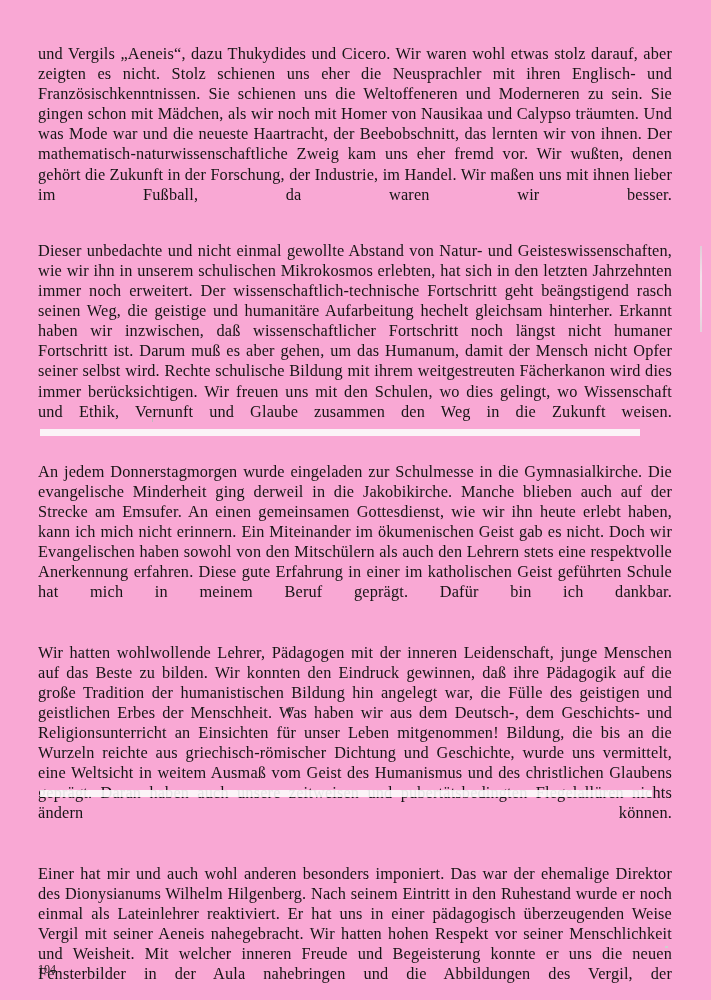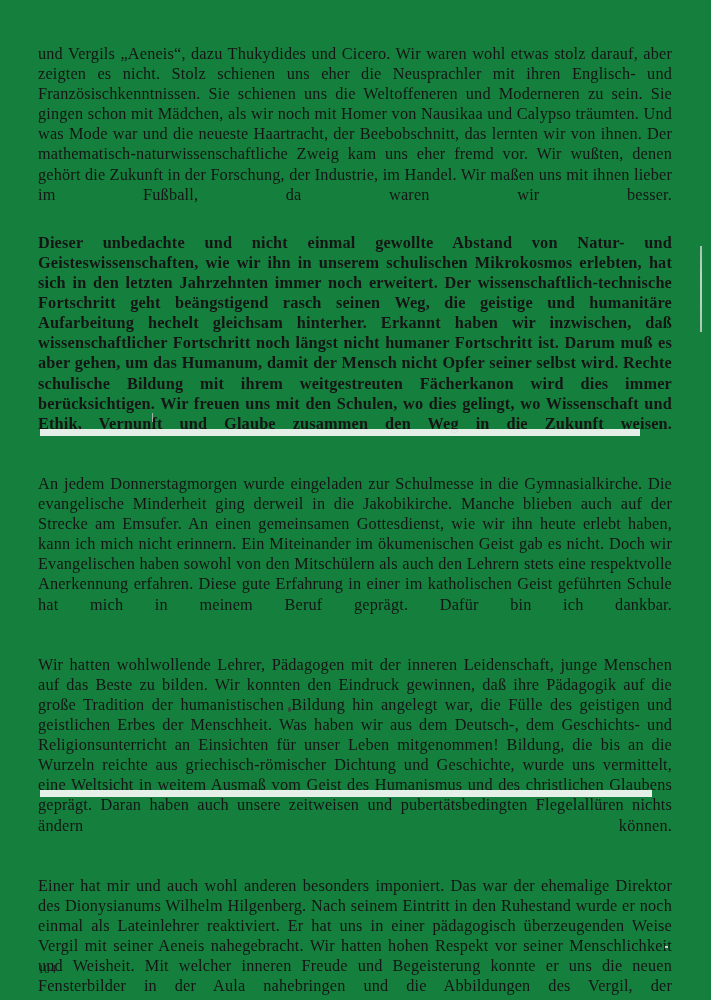--- a/index.html
+++ b/index.html
@@ -6,21 +6,21 @@
   html, body {
     margin: 0;
     padding: 0;
     background: #ffffff;
   }
 
   #page {
     position: relative;
     width: 711px;
     height: 1000px;
-    background: #15803d;
+    background: #f9a8d4;
     overflow: hidden;
     font-family: "Liberation Serif", "DejaVu Serif", serif;
     color: #151515;
   }
 
   
   #text-column {
     position: absolute;
     left: 38px;
     top: 44px;
@@ -34,22 +34,21 @@
     font-size: 16.3px;
     line-height: 20.1px;
     letter-spacing: 0.01em;
     word-spacing: 0.005em;
     hyphens: manual;
     text-indent: 0;
   }
 
   
   .para + .para.tight {
-    margin-top: 8px;
-    font-weight: bold;
+    margin-top: 16px;
   }
 
   
   .para.gap {
     margin-top: 20.1px;
     font-family: Liberation Serif, serif;
   }
 
   
   .para:after {

